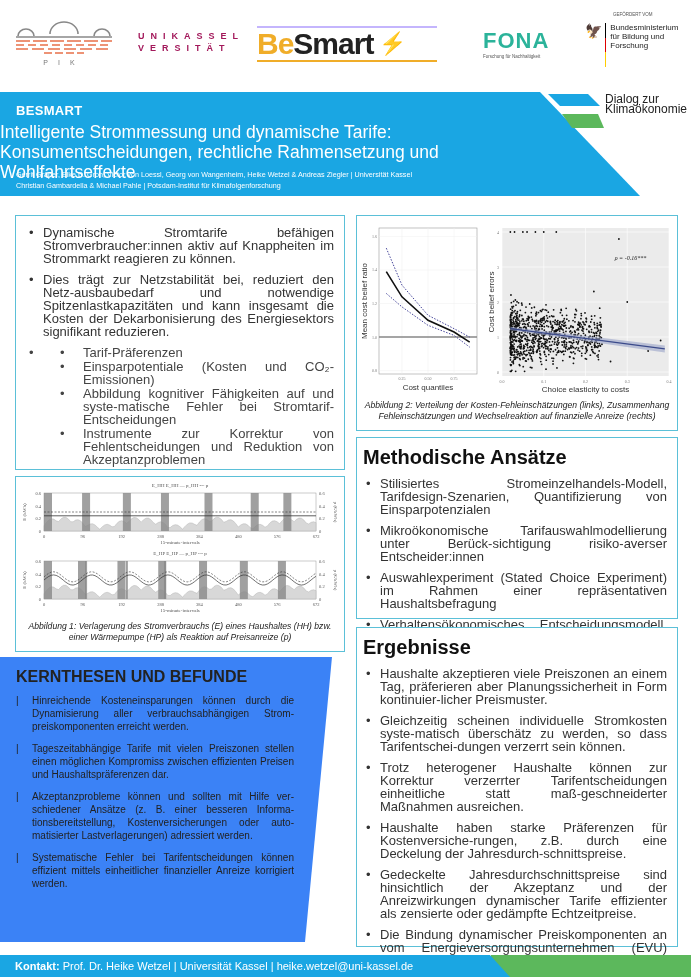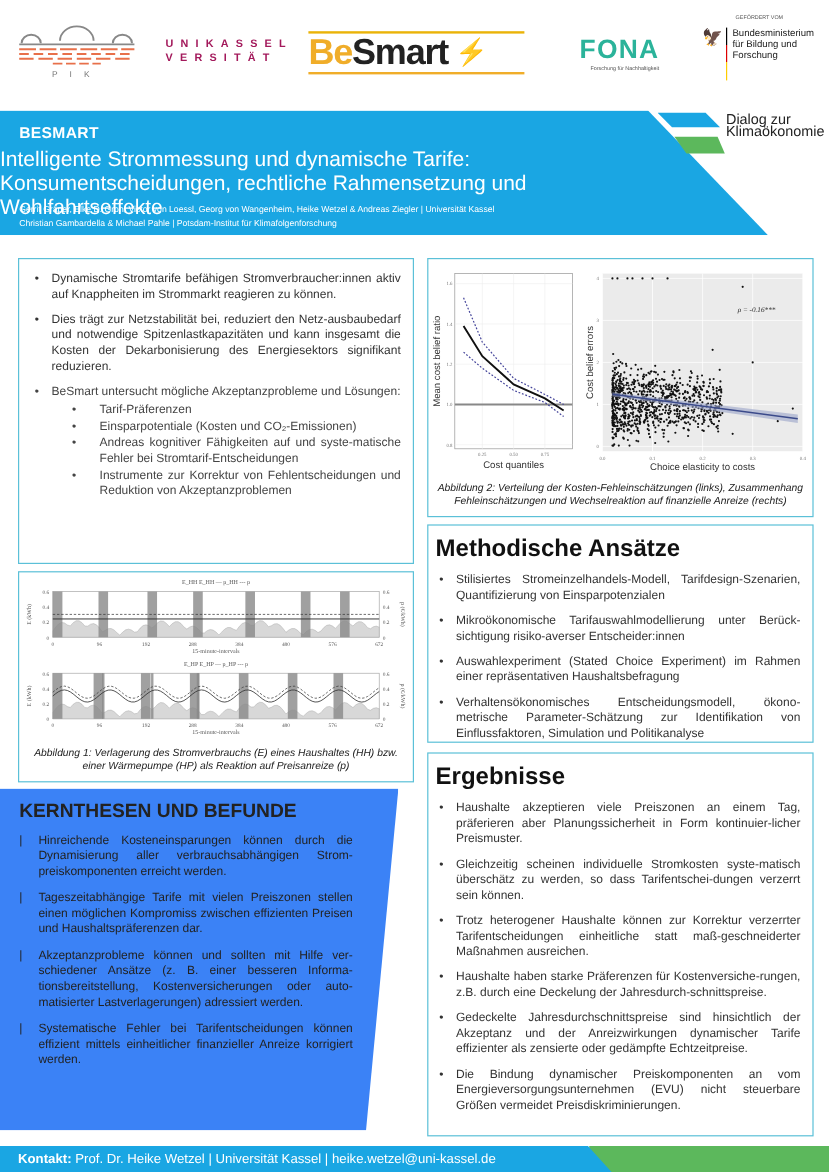--- a/index.html
+++ b/index.html
@@ -2,42 +2,42 @@
 <html><head>
 <meta charset="utf-8">
 <style>
 *{box-sizing:border-box;margin:0;padding:0}
 html,body{width:691px;height:977px;overflow:hidden;background:#fff}
 body{font-family:"Liberation Sans",sans-serif;color:#222;position:relative}
 .logos{position:absolute;left:0;top:0;width:691px;height:88px}
 .pik{position:absolute;left:14px;top:18px;width:100px;height:48px}
 .pik .k{position:absolute;left:0;bottom:0;width:100px;text-align:center;font-size:7px;letter-spacing:10px;color:#777}
 .uk{position:absolute;left:138px;top:30px;font-size:9px;font-weight:bold;letter-spacing:6px;line-height:12px;color:#a3195b}
-.besmart{position:absolute;left:257px;top:26px;width:180px;height:36px;border-top:2px solid #eab308;border-bottom:2px solid #f0ad29;display:flex;align-items:center;font-size:30px;font-weight:bold;letter-spacing:-1px;line-height:30px}
+.besmart{position:absolute;left:257px;top:26px;width:180px;height:36px;border-top:2px solid #c4b5fd;border-bottom:2px solid #f0ad29;display:flex;align-items:center;font-size:30px;font-weight:bold;letter-spacing:-1px;line-height:30px}
 .besmart .be{color:#f0ad29}.besmart .sm{color:#222}
 .besmart .plug{color:#f0ad29;font-size:22px;margin-left:6px}
-.fona{position:absolute;left:483px;top:28px;text-align:right}
+.fona{position:absolute;left:483px;top:28px;text-align:left}
 .fona .big{font-size:22px;font-weight:bold;color:#2bb39a;letter-spacing:1px}
 .fona .small{font-size:4.5px;color:#555}
 .bmbf{position:absolute;left:585px;top:12px;width:100px}
 .bmbf .ge{font-size:4.5px;color:#555;margin-left:28px;margin-bottom:6px}
 .bmbf .row{display:flex;align-items:flex-start}
 .bmbf .eagle{font-size:14px;width:14px;margin-right:6px}
 .bmbf .flag{width:3px;height:44px;background:linear-gradient(#000 0 33%,#d00 33% 66%,#fc0 66%);margin-right:4px}
 .bmbf .nm{font-size:8px;line-height:9px;color:#222}
 .banner{position:absolute;left:0;top:92px;width:691px;height:108px}
 .banner .blue{position:absolute;left:0;top:0;height:104px;width:640px;background:#1aa6e3;clip-path:polygon(0 0,540px 0,640px 104px,0 104px)}
 .banner .bt{position:absolute;left:16px;top:11px;font-size:13px;font-weight:bold;color:#fff;letter-spacing:.3px}
 .banner .ti{position:absolute;left:0;top:30px;font-size:17.5px;line-height:20px;color:#fff;width:560px}
 .banner .au{position:absolute;left:16px;top:77px;font-size:7.2px;line-height:11px;color:#fff}
 .dialog{position:absolute;left:548px;top:92px;width:140px;height:44px}
 .dialog .txt{position:absolute;left:57px;top:2px;font-size:12px;line-height:10px;color:#222}
 .box{position:absolute;border:1.5px solid #5bc0d8;background:#fff}
 .box h2{font-size:20px;font-weight:bold;color:#111}
-.bl{list-style:none;font-size:10px;line-height:13px;color:#333}
+.bl{list-style:none;font-size:13px;line-height:13px;color:#333}
 .bl>li{position:relative;padding-left:17px;margin-bottom:8px;text-align:justify}
 .bl>li::before{content:"•";position:absolute;left:3px;top:0}
 .sub{list-style:none;margin-top:2px}
 .sub li{position:relative;padding-left:40px;margin-bottom:1px;text-align:justify}
 .sub li::before{content:"•";position:absolute;left:17px}
 .cap{font-style:italic;font-size:8.6px;text-align:center;color:#222;line-height:11px}
 .kern{position:absolute;left:0;top:657px;width:332px;height:285px;background:#3b82f6;clip-path:polygon(0 0,332px 0,305px 285px,0 285px)}
 .kern h2{position:absolute;left:16px;top:11px;font-size:16px;font-weight:bold;color:#222}
 .kl{position:absolute;left:16px;top:37px;width:278px;list-style:none;font-size:10px;line-height:13px;color:#222}
 .kl li{position:relative;padding-left:16px;margin-bottom:9px;text-align:justify}
@@ -109,25 +109,24 @@
     <path d="M14 22 L50 22 L56 36 L24 36 Z" fill="#5cb85c"></path>
   </svg>
   <div class="txt">Dialog zur Klimaökonomie</div>
 </div>
 
 <div class="box" style="left:15px;top:215px;width:330px;height:255px;padding:10px 10px 0 10px;">
   <ul class="bl">
     <li>Dynamische Stromtarife befähigen Stromverbraucher:innen aktiv auf Knappheiten im Strommarkt reagieren zu können.</li>
     <li>Dies trägt zur Netzstabilität bei, reduziert den Netz-ausbaubedarf und notwendige Spitzenlastkapazitäten und kann insgesamt die Kosten der Dekarbonisierung des Energiesektors signifikant reduzieren.</li>
     <li style="color:#444">
-      <span>BeSmart untersucht mögliche Akzeptanzprobleme und Lösungen:</span>
       <ul class="sub">
         <li>Tarif-Präferenzen</li>
         <li>Einsparpotentiale (Kosten und CO₂-Emissionen)</li>
-        <li>Andreas kognitiver Fähigkeiten auf und syste-matische Fehler bei Stromtarif-Entscheidungen</li>
+        <li>Abbildung kognitiver Fähigkeiten auf und syste-matische Fehler bei Stromtarif-Entscheidungen</li>
         <li>Instrumente zur Korrektur von Fehlentscheidungen und Reduktion von Akzeptanzproblemen</li>
       </ul>
     </li>
   </ul>
 </div>
 
 <div class="box" style="left:15px;top:476px;width:330px;height:176px;">
   <svg id="fig1" width="327" height="140">
       <text x="164" y="10" font-size="5" text-anchor="middle" fill="#555">E_HH  E_HH  — p_HH  --- p</text>
       <rect x="28" y="16" width="272" height="38" fill="none" stroke="#999" stroke-width="0.5"></rect>

